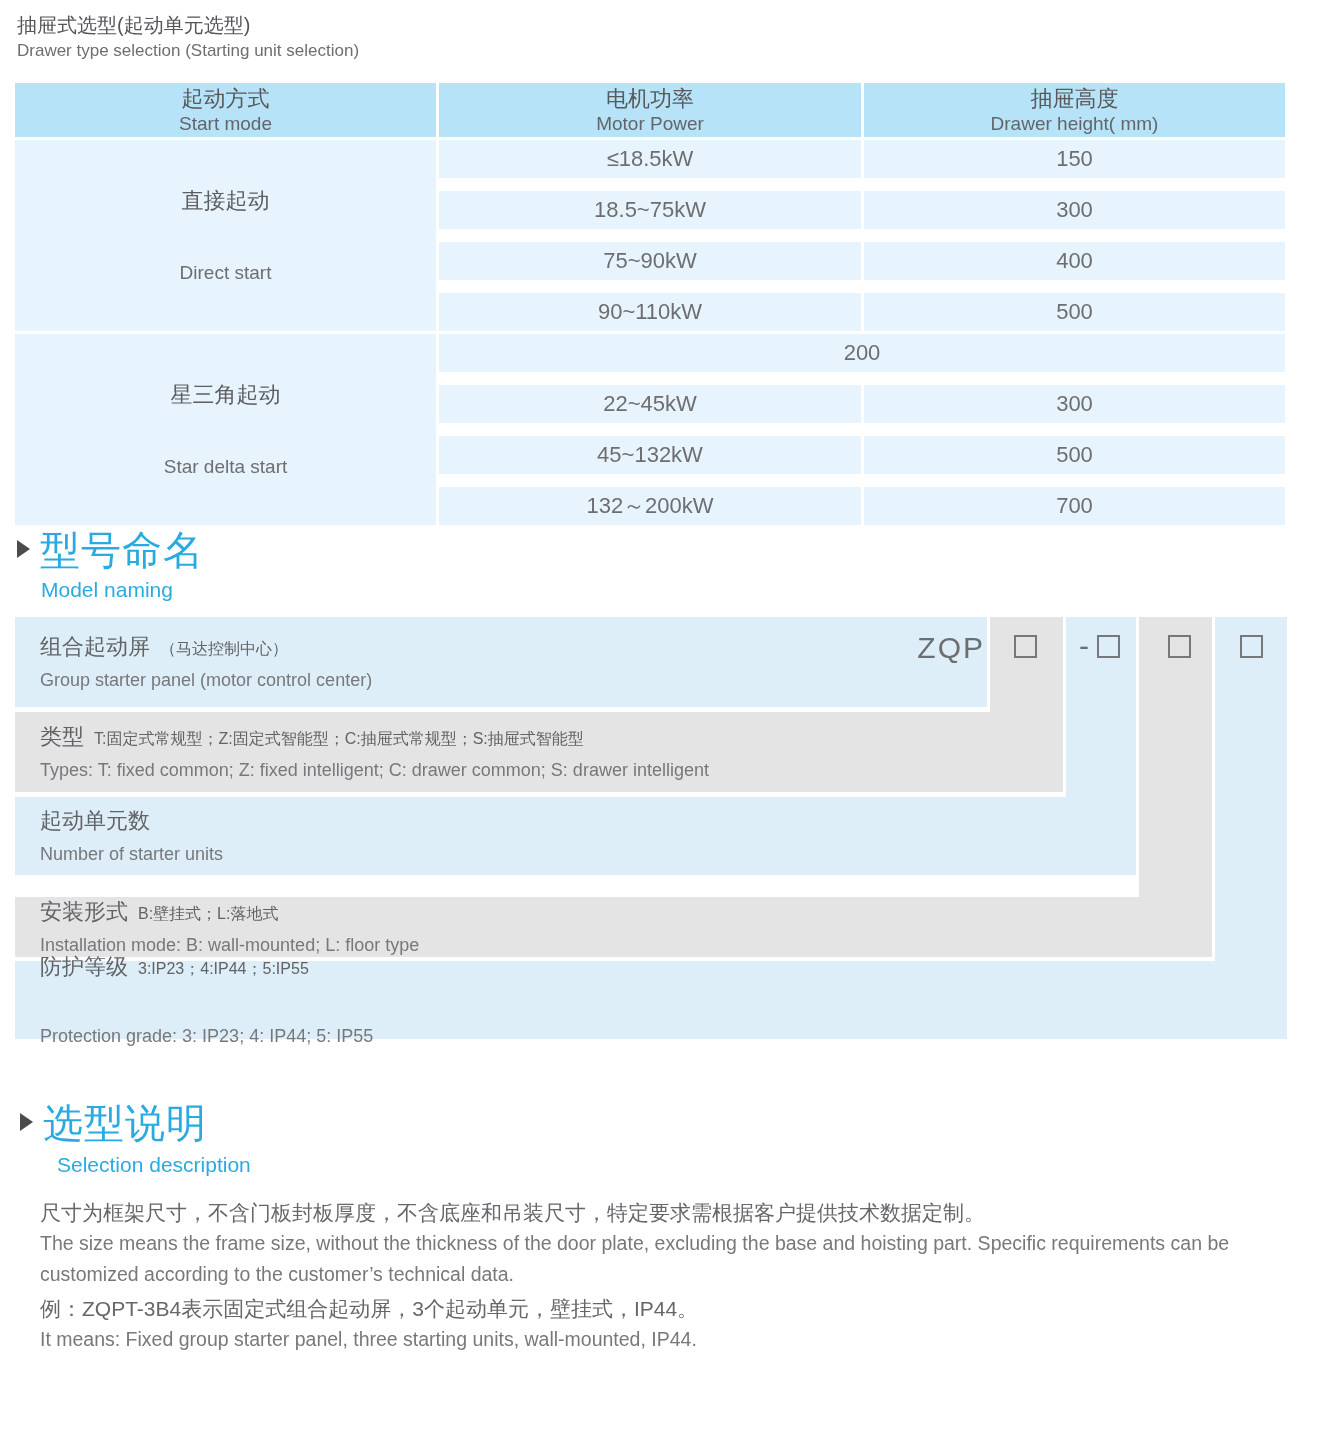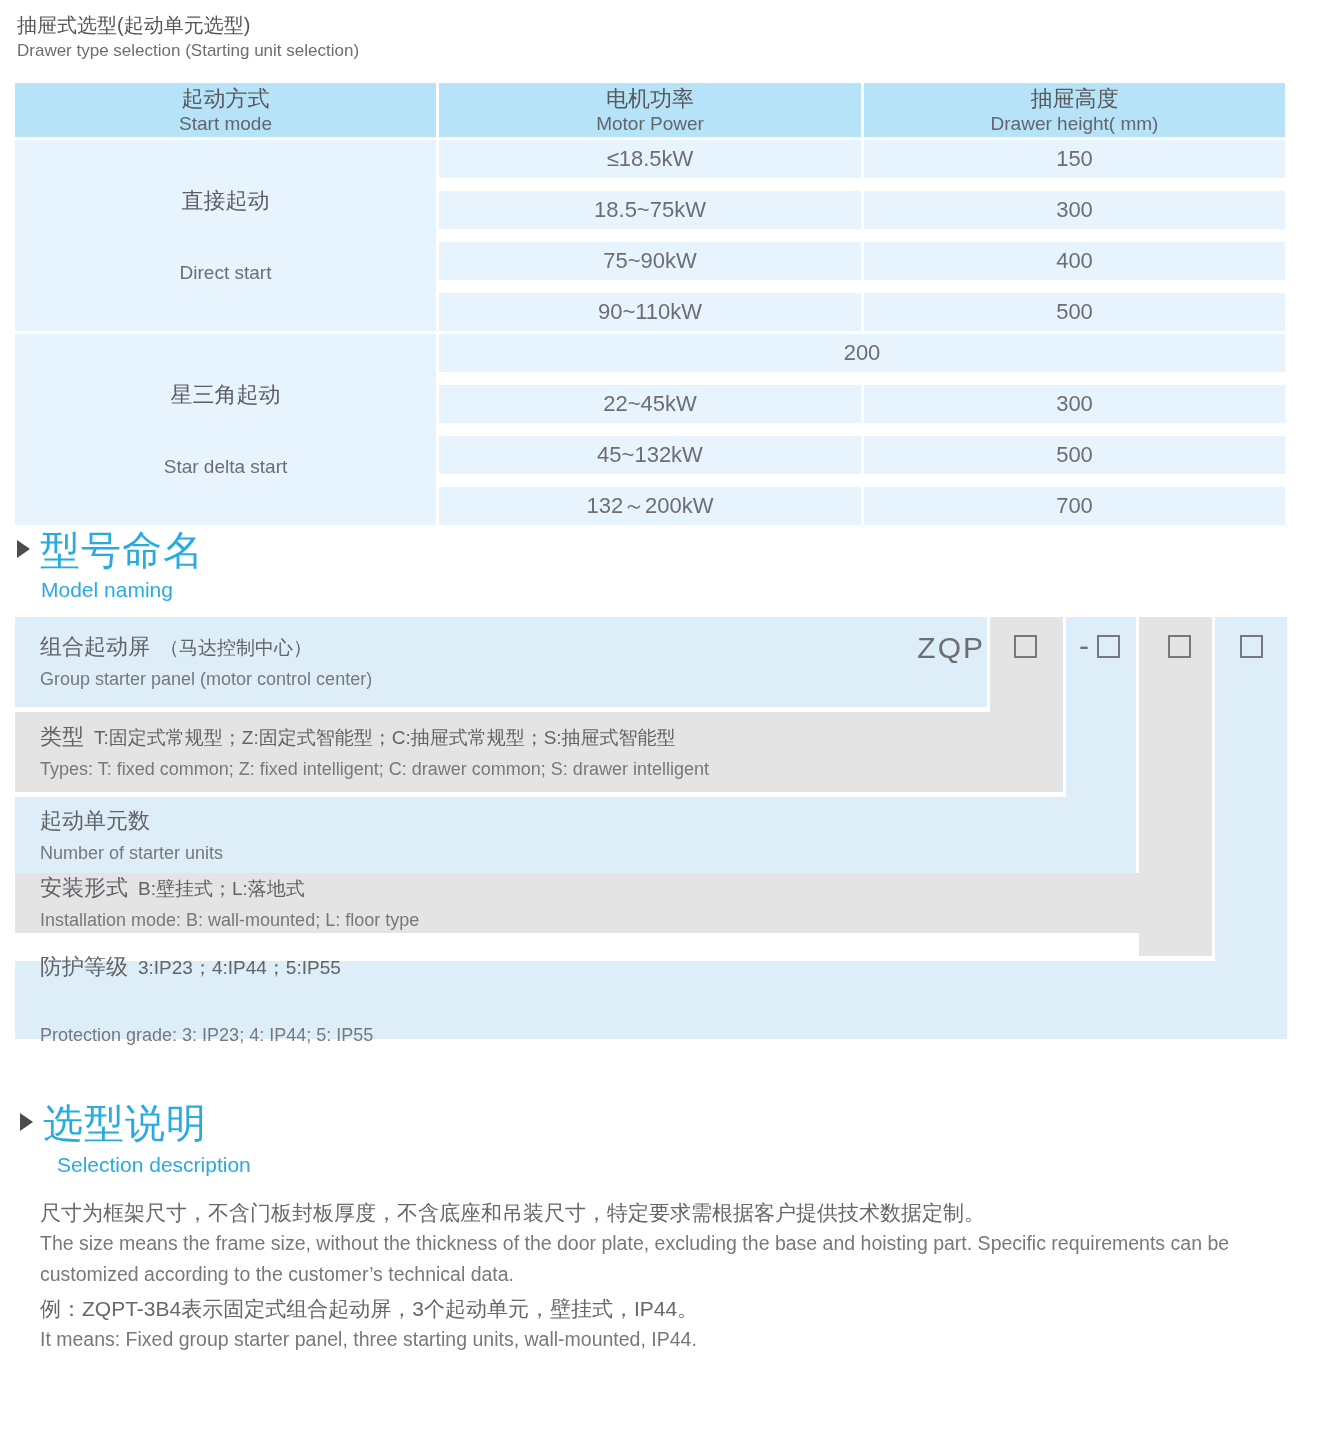--- a/index.html
+++ b/index.html
@@ -50,24 +50,24 @@
   .sec-en { position:absolute; font-size:21px; color:#29abe2; white-space:nowrap; }
 
   
   .diagram { position:absolute; left:15px; top:617px; width:1273px; height:422px; }
   .band { position:absolute; left:0; display:flex; flex-direction:column; justify-content:center; padding-left:25px; }
   .band.blue { background:#ddeef8; }
   .band.gray { background:#e4e4e5; }
   .r1 { top:0;   height:90px; width:972px;  }
   .r2 { top:95px;  height:80px; width:1048px; }
   .r3 { top:180px; height:78px; width:1121px; }
-  .r4 { top:256px; height:60px; width:1197px; }
+  .r4 { top:280px; height:60px; width:1197px; }
   .r5 { top:344px; height:78px; width:1272px;gap:36px; }
   .band .cnline { font-size:22px; color:#626366; line-height:26px; white-space:nowrap; }
-  .band .cnline .detail { font-size:19px; margin-left:10px;margin-top:9px; }
+  .band .cnline .detail { font-size:16px; margin-left:10px;margin-top:9px; }
   .band .enline { font-size:18px; color:#77787b; line-height:22px; margin-top:7px; white-space:nowrap; }
   .strip { position:absolute; top:0; }
   .s1 { left:975px;  width:73px; height:175px; background:#e4e4e5; }
   .s2 { left:1051px; width:70px; height:258px; background:#ddeef8; }
   .s3 { left:1124px; width:73px; height:339px; background:#e4e4e5; }
   .s4 { left:1200px; width:72px; height:422px; background:#ddeef8; }
   .zqp {
     position:absolute; left:860px; top:14px; width:110px; text-align:right;
     font-size:30px; color:#6d6e71; letter-spacing:2px;
   }

